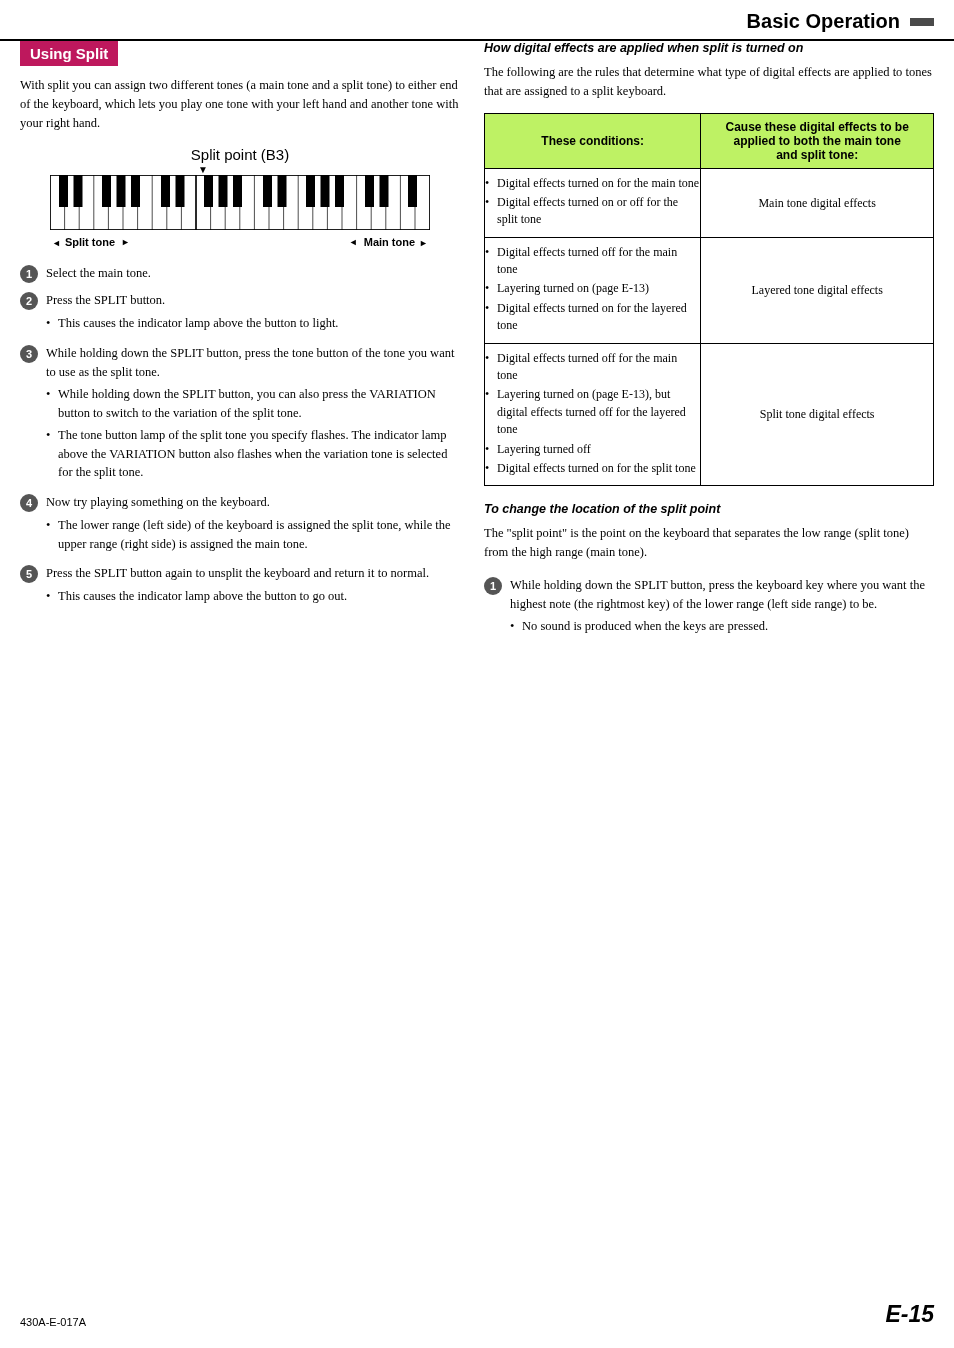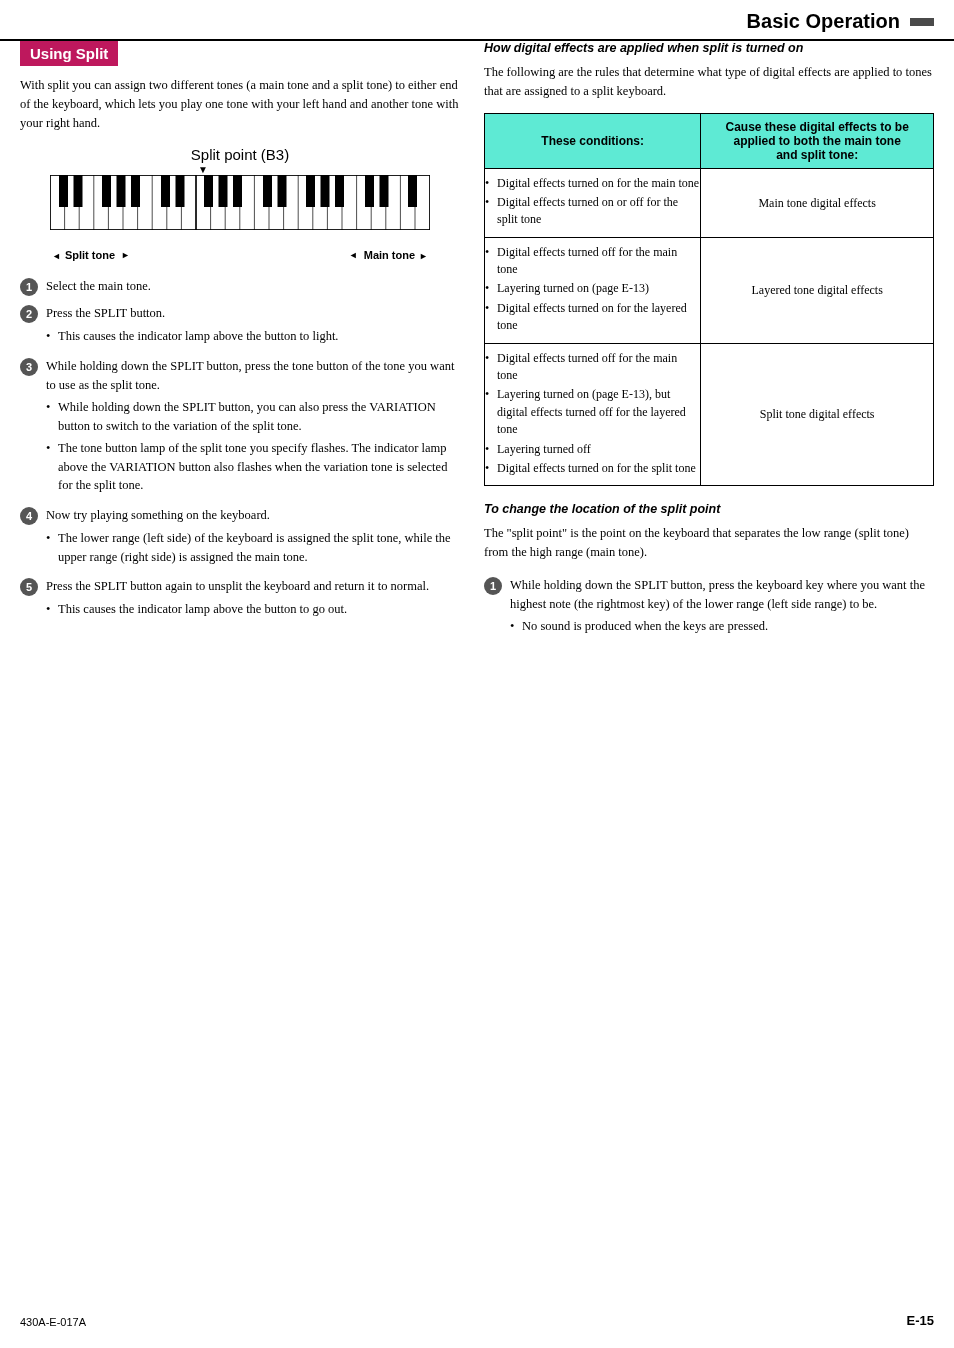--- a/index.html
+++ b/index.html
@@ -83,21 +83,21 @@
       display: inline-block;
       width: 380px;
     }
     .keyboard-svg {
       width: 380px;
       height: 55px;
     }
     .keyboard-labels {
       display: flex;
       justify-content: space-between;
-      margin-top: 15px;
+      margin-top: 2px;
       padding: 0 2px;
     }
     .keyboard-label-left, .keyboard-label-right {
       display: flex;
       align-items: center;
       font-size: 11px;
       font-weight: bold;
       font-family: Arial, sans-serif;
       gap: 4px;
     }
@@ -205,21 +205,21 @@
       font-size: 12px;
       margin-bottom: 16px;
     }
     .effects-table th {
       border: 1px solid #000;
       padding: 6px 24px;
       text-align: center;
       font-weight: bold;
       font-family: Arial, sans-serif;
       font-size: 12px;
-      background: #5eead4;
+      background: #bef264;
       vertical-align: middle;
     }
     .effects-table td {
       border: 1px solid #000;
       padding: 6px 0;
       vertical-align: top;
       font-size: 12px;
       line-height: 1.5;
     }
     .effects-table td.right-cell {
@@ -250,23 +250,24 @@
       bottom: 20px;
       left: 20px;
       right: 20px;
       display: flex;
       justify-content: space-between;
       align-items: flex-end;
       font-size: 11px;
       font-family: Arial, sans-serif;
     }
     .footer-page {
-      font-size: 13px;
-      font-weight: bold;
-      font-family: Arial, sans-serif;
+      font-size: 23px;
+      font-weight: bold;
+      font-family: Arial, sans-serif;
+      font-style: italic;
     }
   </style>
 </head>
 <body>
 
 <div class="header-bar">
   <span class="header-title">Basic Operation</span>
   <div class="header-tab"></div>
 </div>
 

